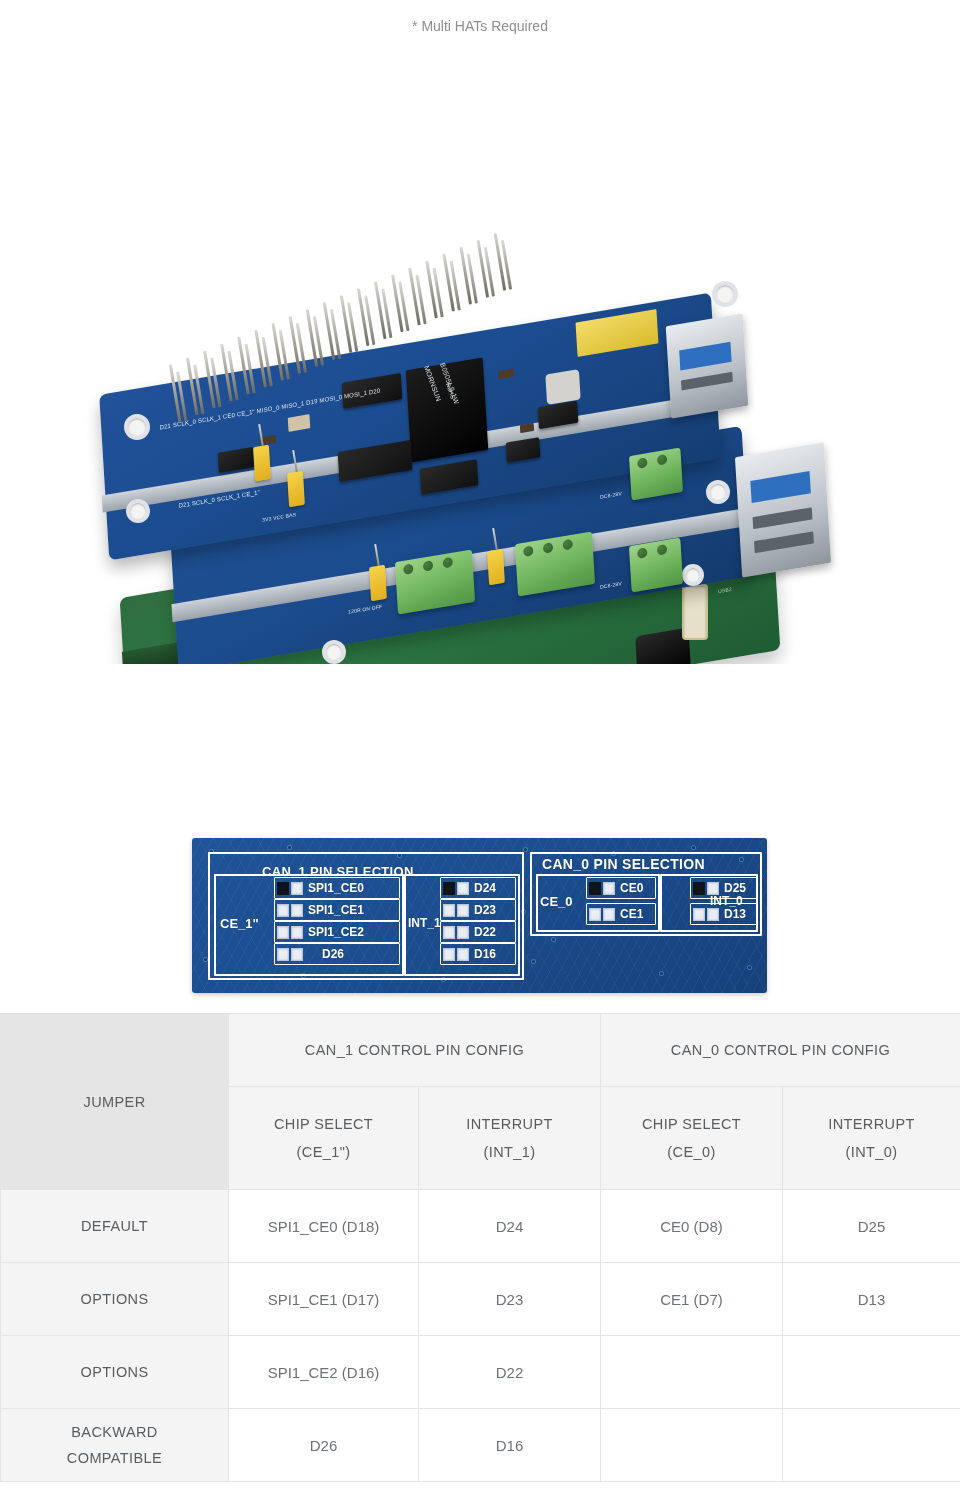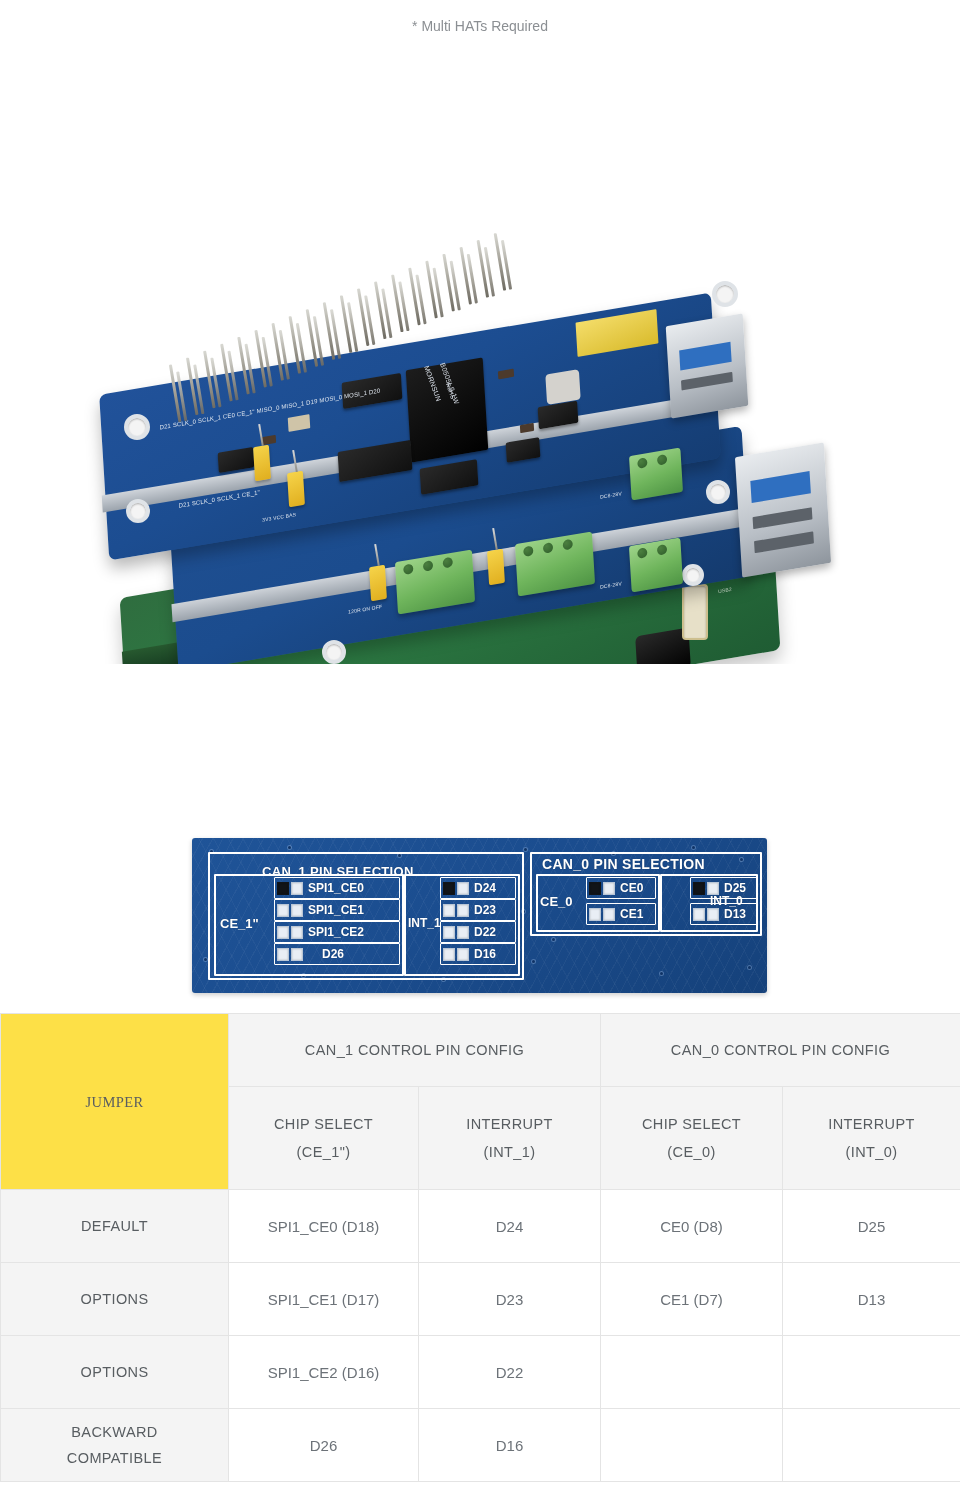--- a/index.html
+++ b/index.html
@@ -156,22 +156,22 @@
     table-layout:fixed;}
   .tbl td,.tbl th{
     border:1px solid #e4e4e4;
     text-align:center;vertical-align:middle;
     font-weight:normal;
   }
   .hdr-group{background:#f4f4f4;color:#585d61;font-size:14.5px;font-weight:bold;
     letter-spacing:.4px;height:70px;}
   .hdr-sub{background:#f4f4f4;color:#585d61;font-size:14.5px;font-weight:bold;
     letter-spacing:.4px;height:100px;line-height:28px;}
-  .jumper-cell{background:#fde047;color:#585d61;font-size:14.5px;font-weight:bold;
-    letter-spacing:.4px;line-height:26px;font-family:Liberation Serif, serif;}
+  .jumper-cell{background:#e5e5e5;color:#585d61;font-size:14.5px;font-weight:bold;
+    letter-spacing:.4px;line-height:26px;}
   .rowlabel{background:#f4f4f4;color:#585d61;font-size:14.5px;font-weight:bold;
     letter-spacing:.4px;line-height:26px;}
   .val{background:#ffffff;color:#6c7278;font-size:15px;height:70px;}
 </style>
 </head>
 <body>
 
 <div class="header">
   <div class="subtitle">
   </div>

